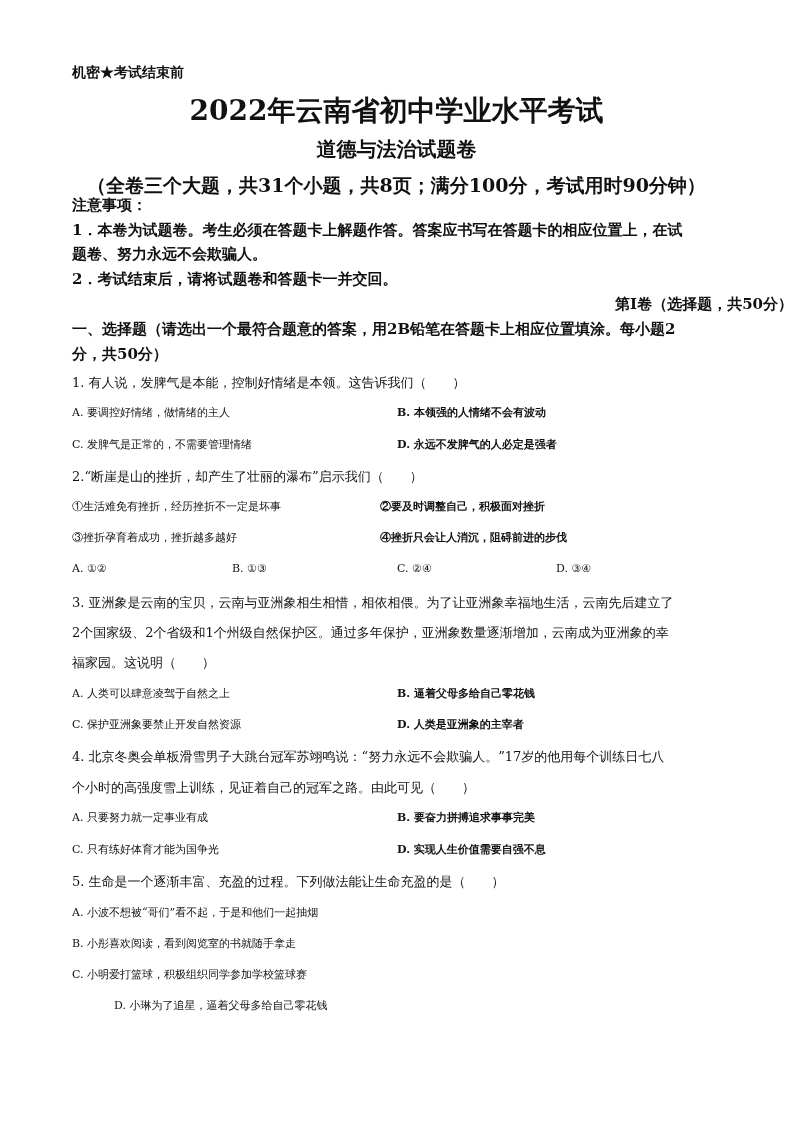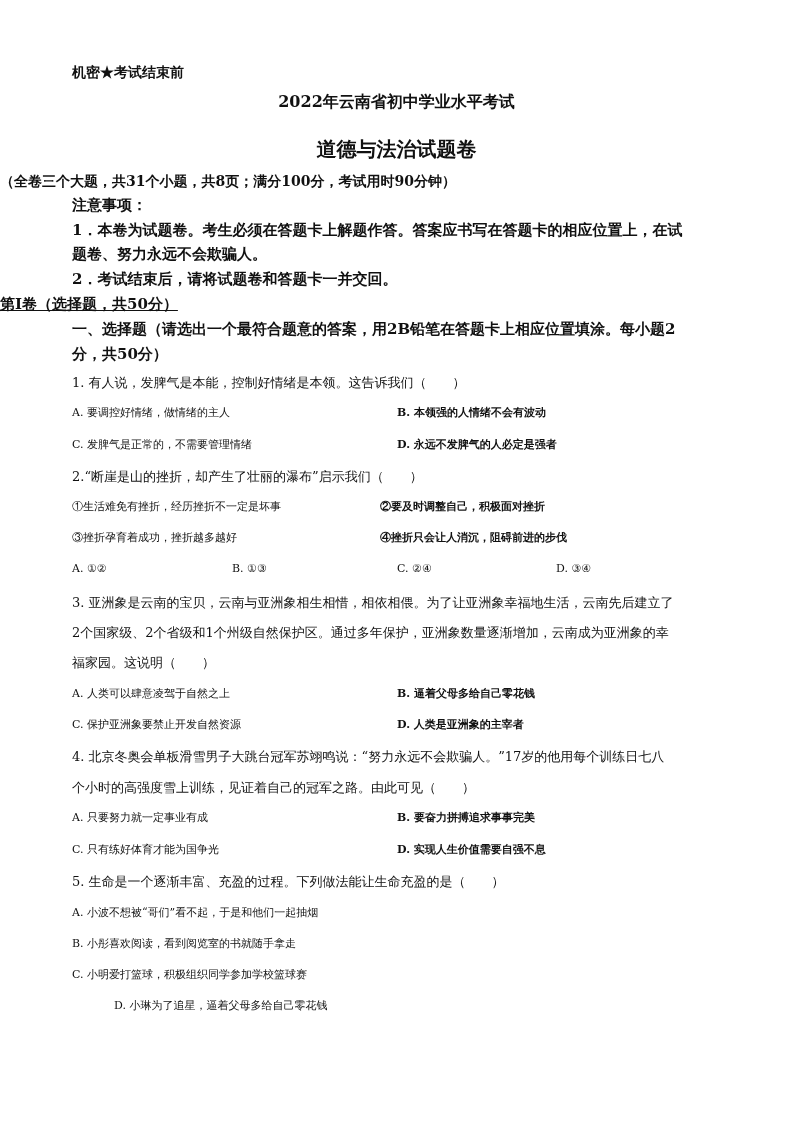--- a/index.html
+++ b/index.html
@@ -3,23 +3,23 @@
   <meta charset="utf-8">
   <style>
     html, body { margin: 0; padding: 0; background: #ffffff; }
     body {
       width: 793px; height: 1122px; position: relative; overflow: hidden;
       font-family: "DejaVu Serif", "Liberation Serif", serif; color: #111;
     }
     .page { position: absolute; left: 0; top: 0; width: 793px; height: 1122px; }
     .line { position: absolute; left: 72px; white-space: nowrap; }
     .secret { top: 64px; font-size: 14px; font-weight: bold; }
-    .title1 { top: 92px; left: 0; width: 793px; text-align: center; font-size: 16px; font-weight: bold; }
+    .title1 { top: 92px; left: 0; width: 793px; text-align: center; font-size: 28px; font-weight: bold; }
     .title2 { top: 136px; left: 0; width: 793px; text-align: center; font-size: 20px; font-weight: bold; }
-    .subtitle { top: 173px; left: 0; width: 793px; text-align: left; font-size: 14px; font-weight: bold; }
+    .subtitle { top: 173px; left: 0; width: 793px; text-align: center; font-size: 19px; font-weight: bold; }
     .notice { font-size: 15px; font-weight: bold; }
     .q { font-size: 13px; }
     .opt { font-size: 11px; }
     .col2 { left: 397px; font-weight: bold; }
     .c4a { left: 72px; } .c4b { left: 232px; } .c4c { left: 397px; } .c4d { left: 556px; }
     .footer {
       position: absolute; top: 1070px; left: 0; width: 793px; text-align: center;
       font-family: "DejaVu Sans", "Liberation Sans", sans-serif; font-size: 14px; color: #555;
     }
   </style>
@@ -30,21 +30,21 @@
   <div class="line secret">机密★考试结束前</div>
   <div class="line title1">2022年云南省初中学业水平考试</div>
   <div class="line title2">道德与法治试题卷</div>
   <div class="line subtitle">（全卷三个大题，共31个小题，共8页；满分100分，考试用时90分钟）</div>
 
   <div class="line notice" style="top:196px;">注意事项：</div>
   <div class="line notice" style="top:221px;">1．本卷为试题卷。考生必须在答题卡上解题作答。答案应书写在答题卡的相应位置上，在试</div>
   <div class="line notice" style="top:245px;">题卷、努力永远不会欺骗人。</div>
   <div class="line notice" style="top:270px;">2．考试结束后，请将试题卷和答题卡一并交回。</div>
 
-  <div class="line notice" style="top:295px; left:0; width:793px; text-align:left;text-decoration:underline;">第I卷（选择题，共50分）</div>
+  <div class="line notice" style="top:295px; left:0; width:793px; text-align:right;">第I卷（选择题，共50分）</div>
   <div class="line notice" style="top:320px;">一、选择题（请选出一个最符合题意的答案，用2B铅笔在答题卡上相应位置填涂。每小题2</div>
   <div class="line notice" style="top:345px;">分，共50分）</div>
 
   <div class="line q" style="top:374px;">1. 有人说，发脾气是本能，控制好情绪是本领。这告诉我们（　　）</div>
   <div class="line opt" style="top:405px;">A. 要调控好情绪，做情绪的主人</div>
   <div class="line opt col2" style="top:405px;">B. 本领强的人情绪不会有波动</div>
   <div class="line opt" style="top:437px;">C. 发脾气是正常的，不需要管理情绪</div>
   <div class="line opt col2" style="top:437px;">D. 永远不发脾气的人必定是强者</div>
 
   <div class="line q" style="top:468px;">2.“断崖是山的挫折，却产生了壮丽的瀑布”启示我们（　　）</div>

